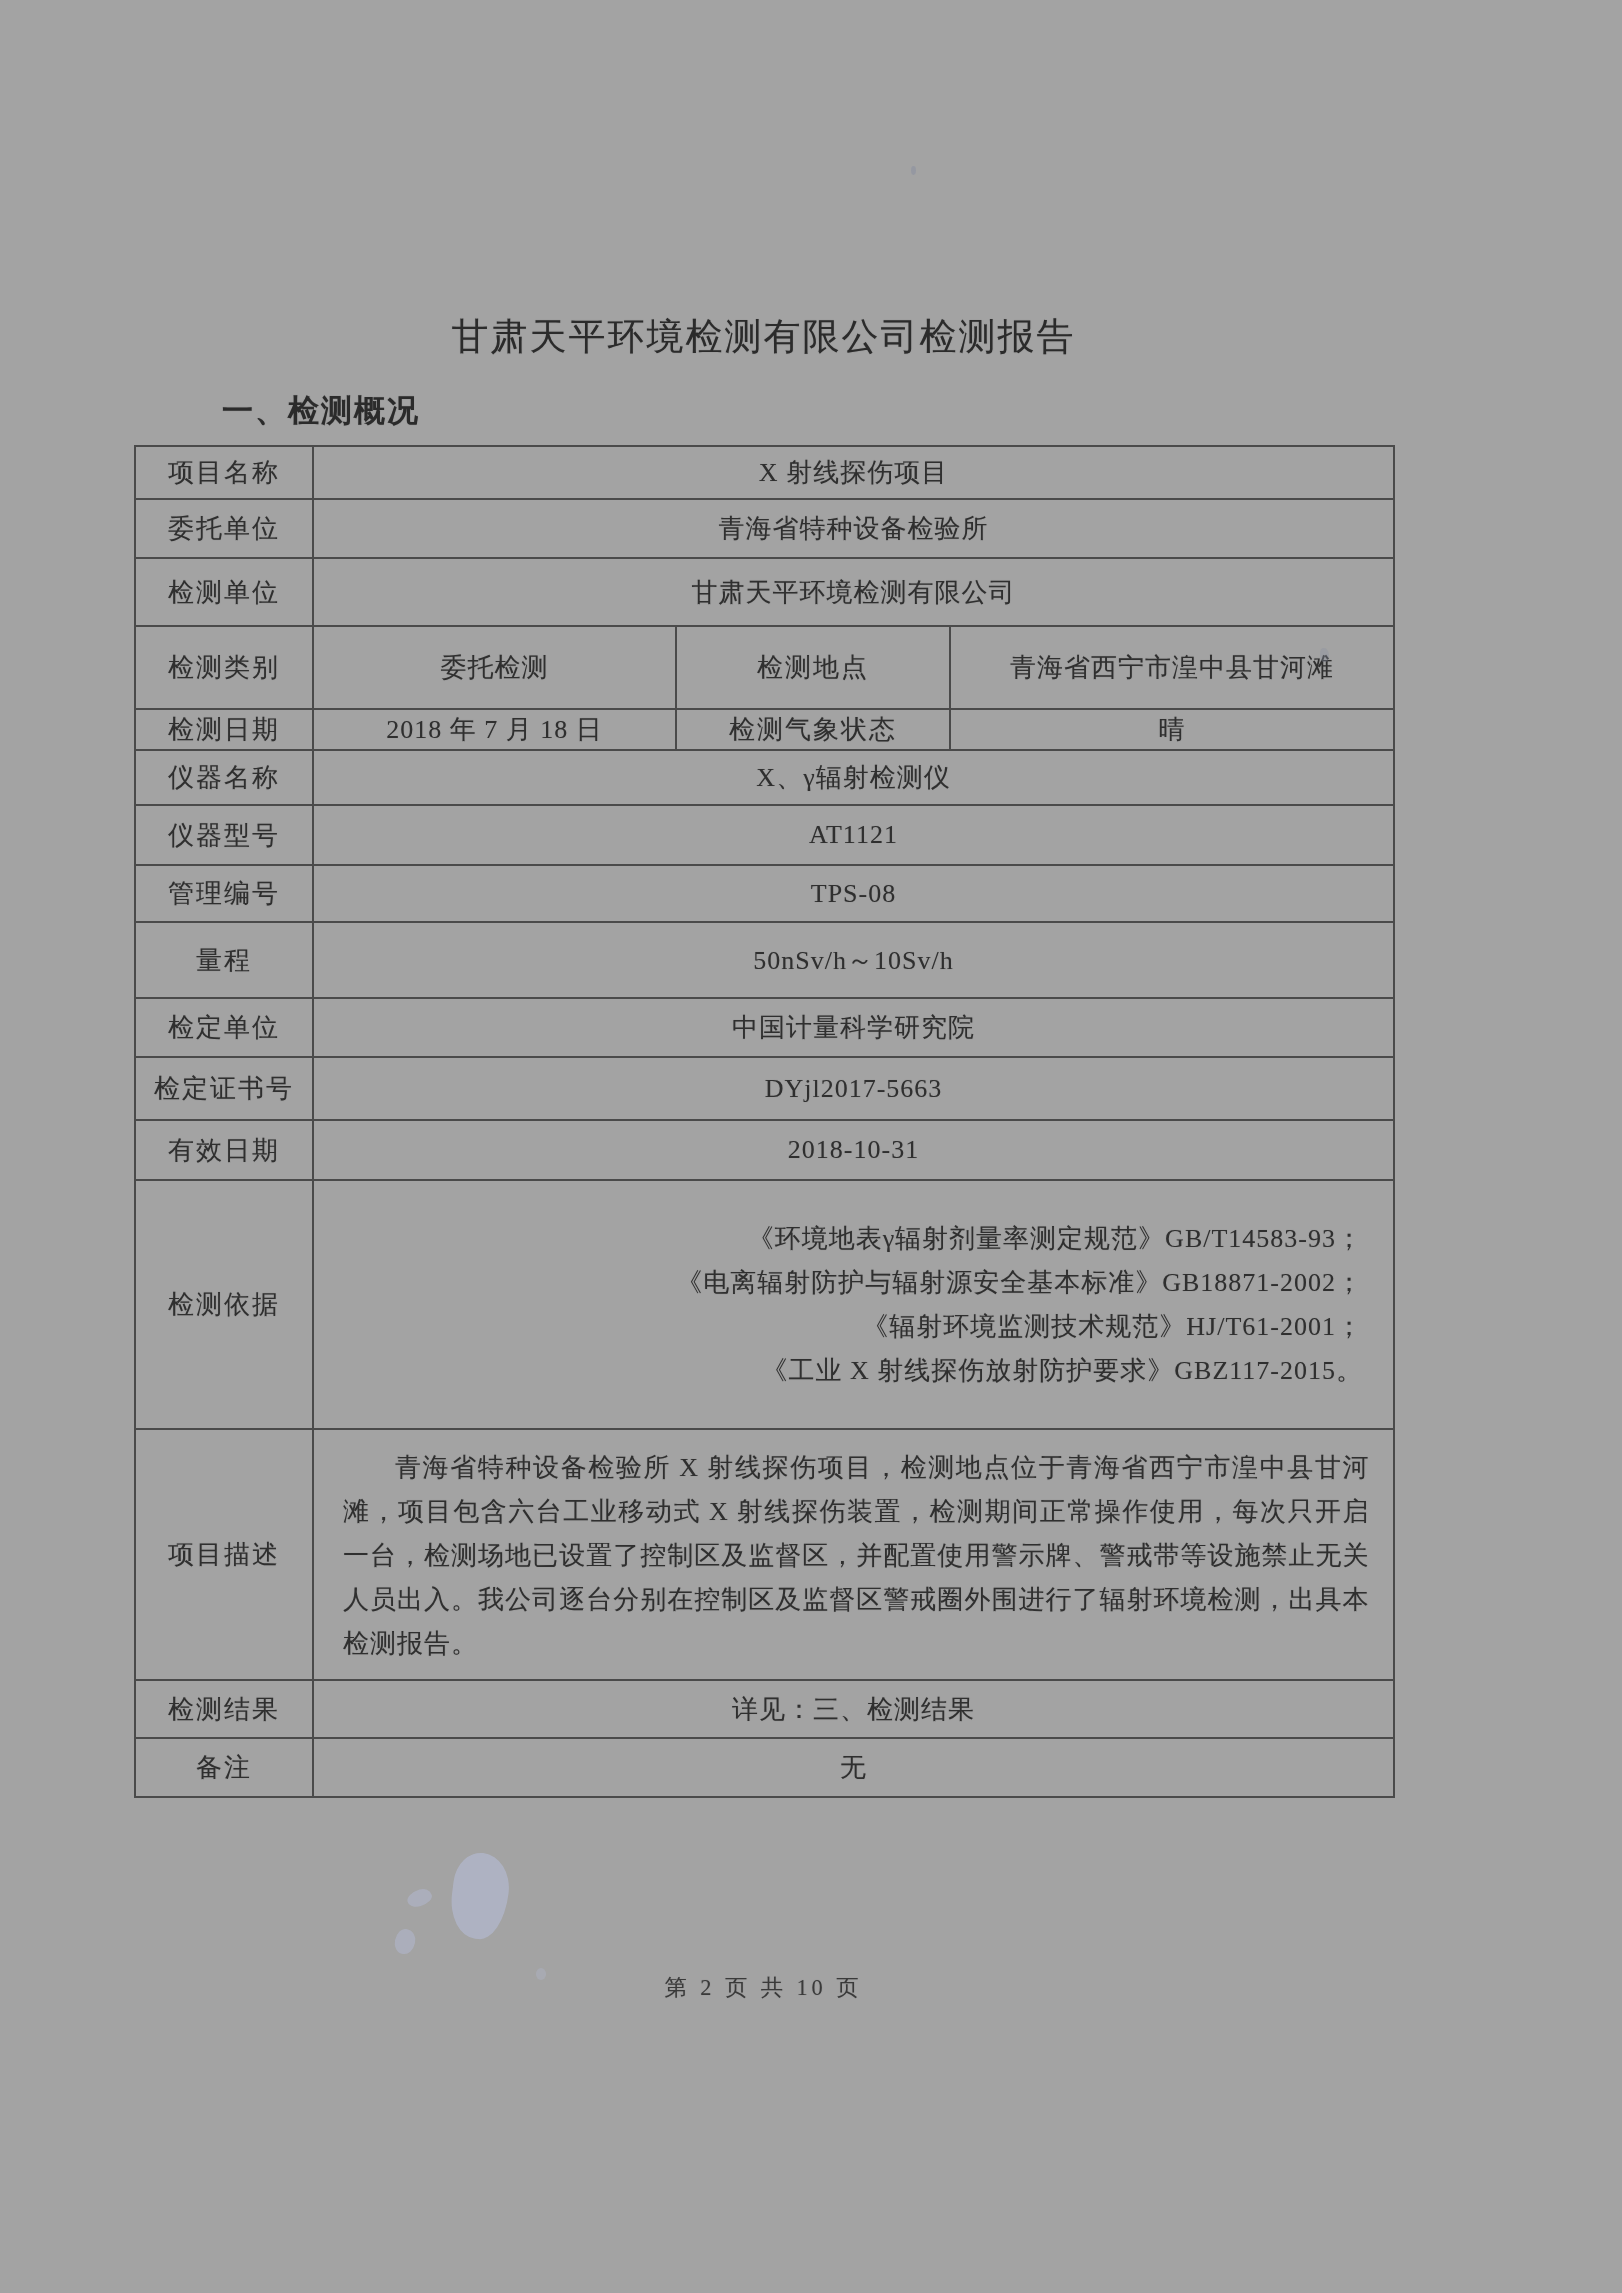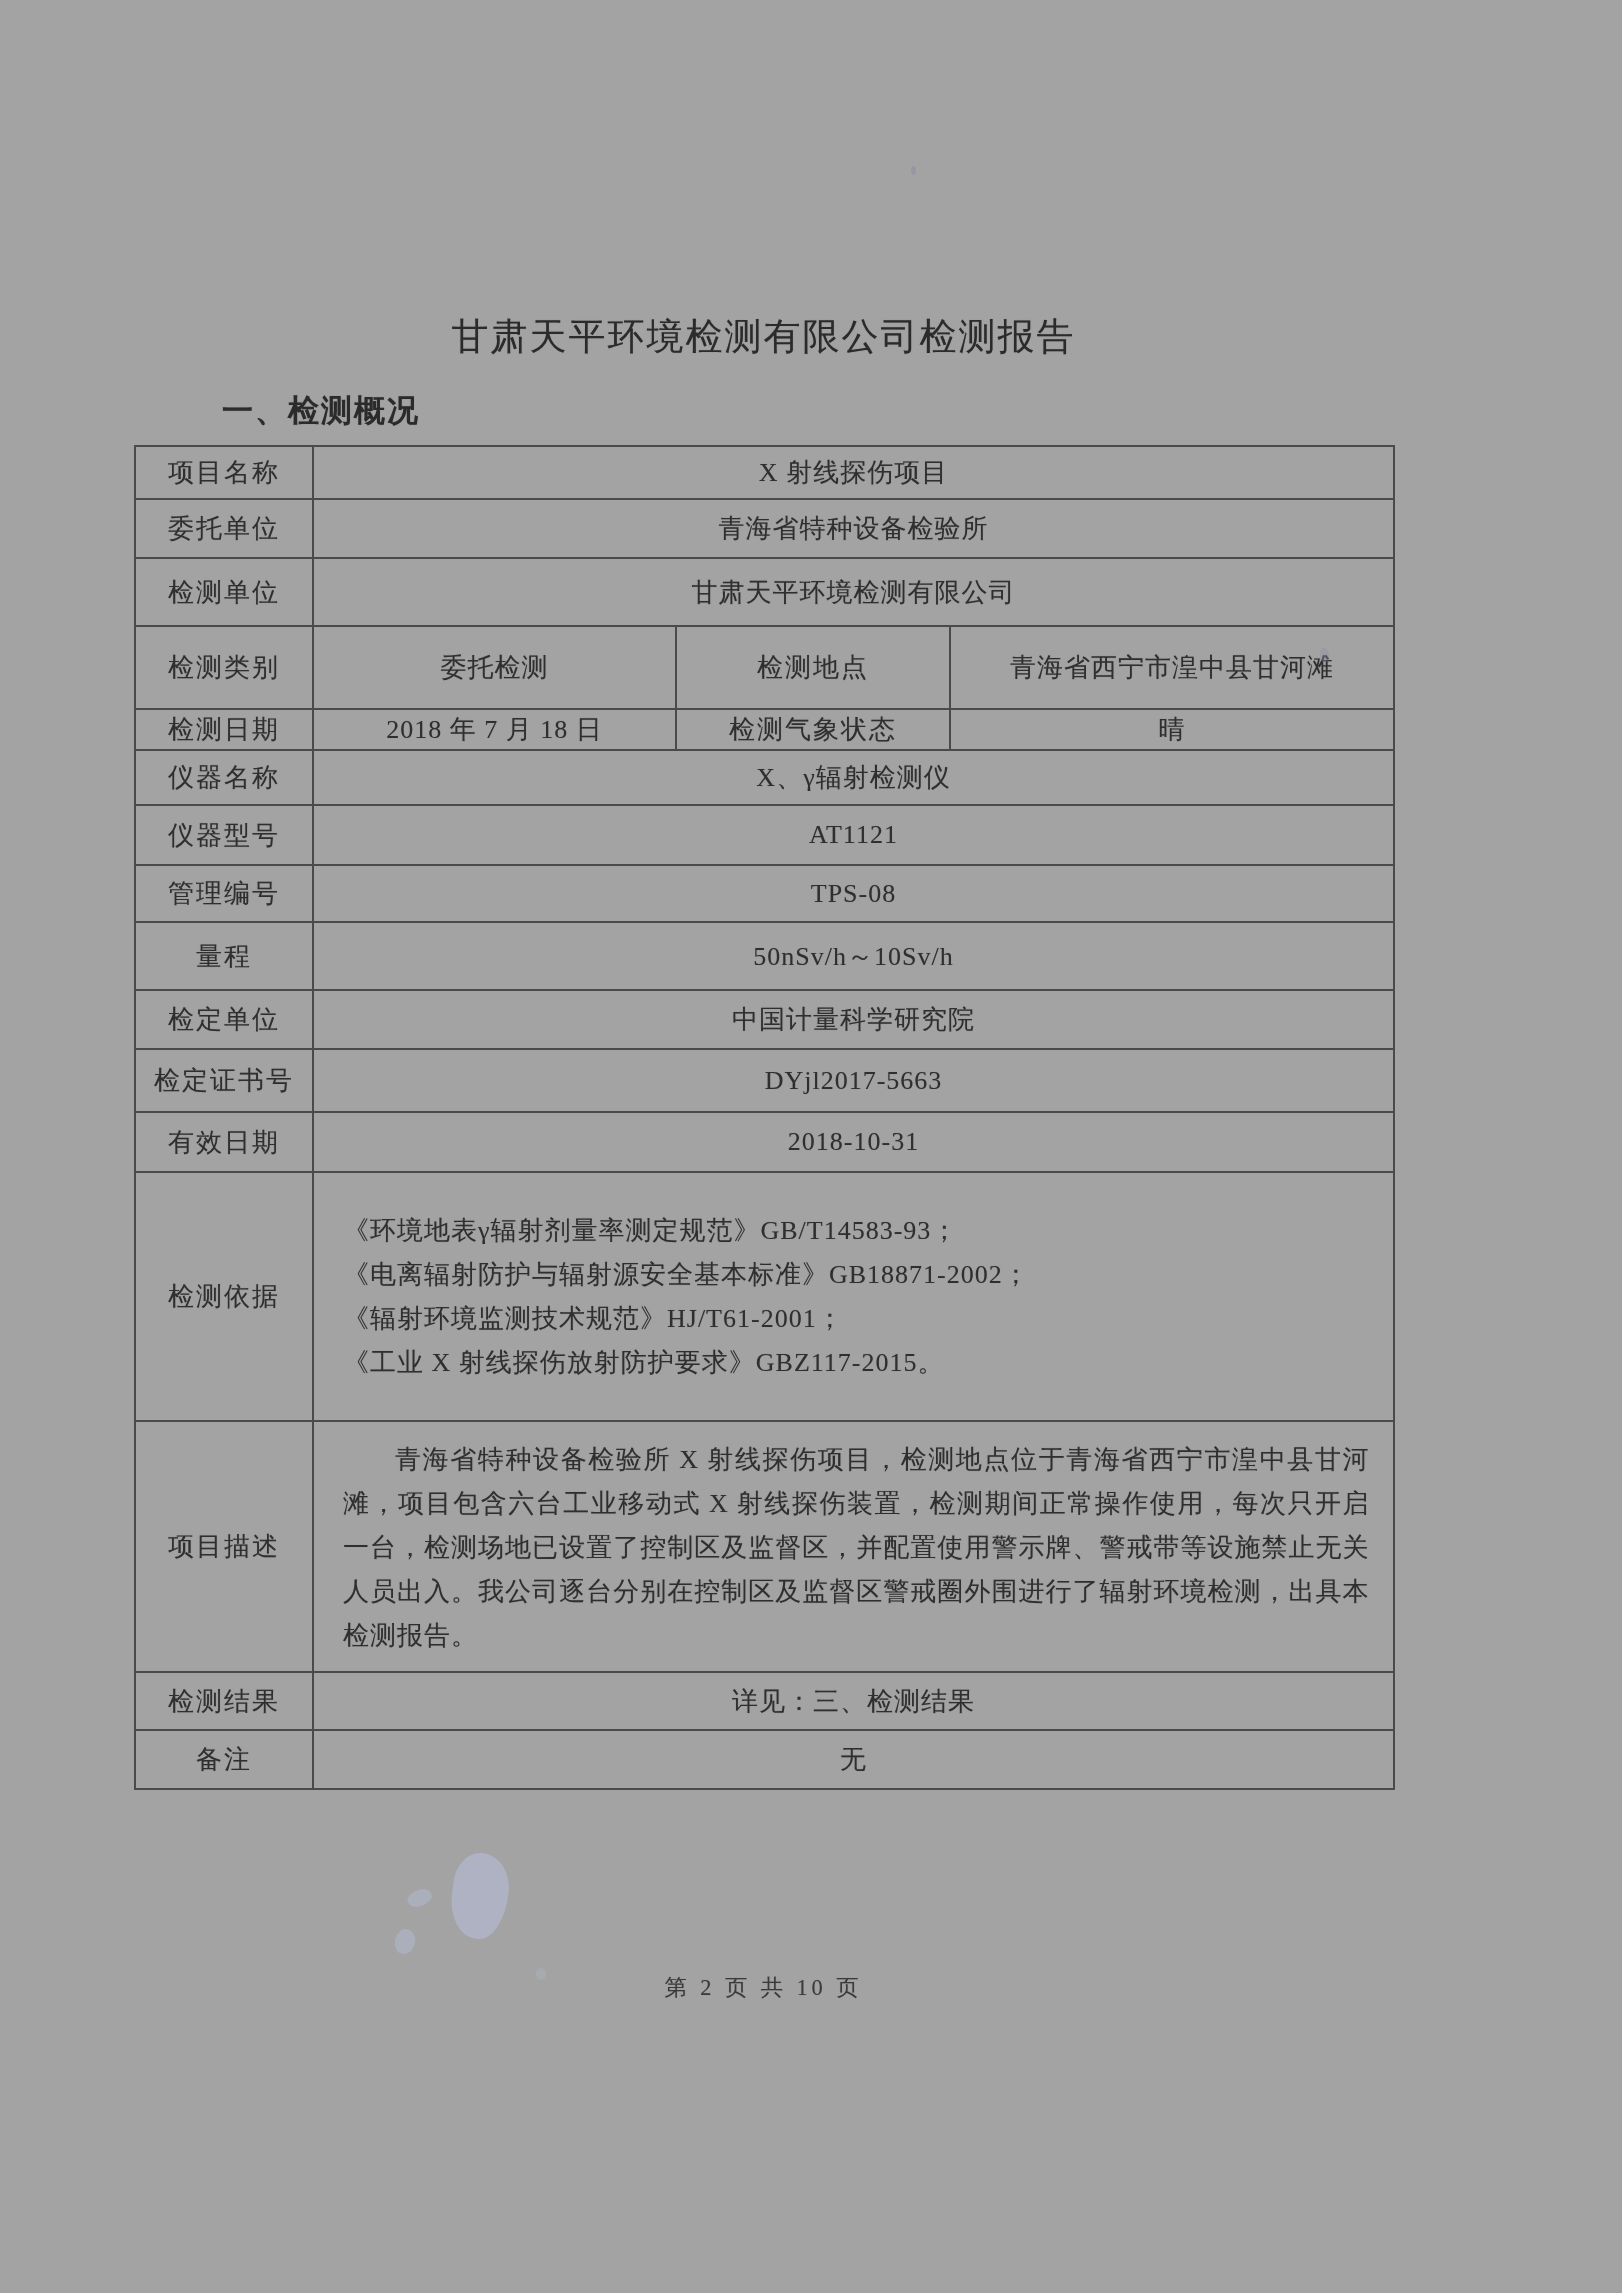--- a/index.html
+++ b/index.html
@@ -58,23 +58,23 @@
     letter-spacing: 1px;
     text-shadow: 0 0 1px rgba(40,40,40,0.25);
     overflow: hidden;
   }
   table.overview td.lbl {
     letter-spacing: 2px;
     white-space: nowrap;
     margin-left: 7px;
   }
   table.overview td.dep-cell {
-    text-align: left;
+    text-align: right;
     padding-left: 29px;
-    padding-right: 12px;
+    padding-right: 30px;
     line-height: 44px;
   }
   table.overview td.para-cell {
     padding: 0;
   }
   .para {
     text-align: justify;
     text-indent: 2em;
     line-height: 44px;
     padding: 15.6px 23.4px 13.7px 29px;
@@ -176,21 +176,21 @@
         <td colspan="5">X、γ辐射检测仪</td>
       </tr>
       <tr style="height:60px">
         <td class="lbl">仪器型号</td>
         <td colspan="5">AT1121</td>
       </tr>
       <tr style="height:57px">
         <td class="lbl">管理编号</td>
         <td colspan="5">TPS-08</td>
       </tr>
-      <tr style="height:68px">
+      <tr style="height:76px">
         <td class="lbl">量程</td>
         <td colspan="5">50nSv/h～10Sv/h</td>
       </tr>
       <tr style="height:59px">
         <td class="lbl">检定单位</td>
         <td colspan="5">中国计量科学研究院</td>
       </tr>
       <tr style="height:63px">
         <td class="lbl">检定证书号</td>
         <td colspan="5">DYjl2017-5663</td>

